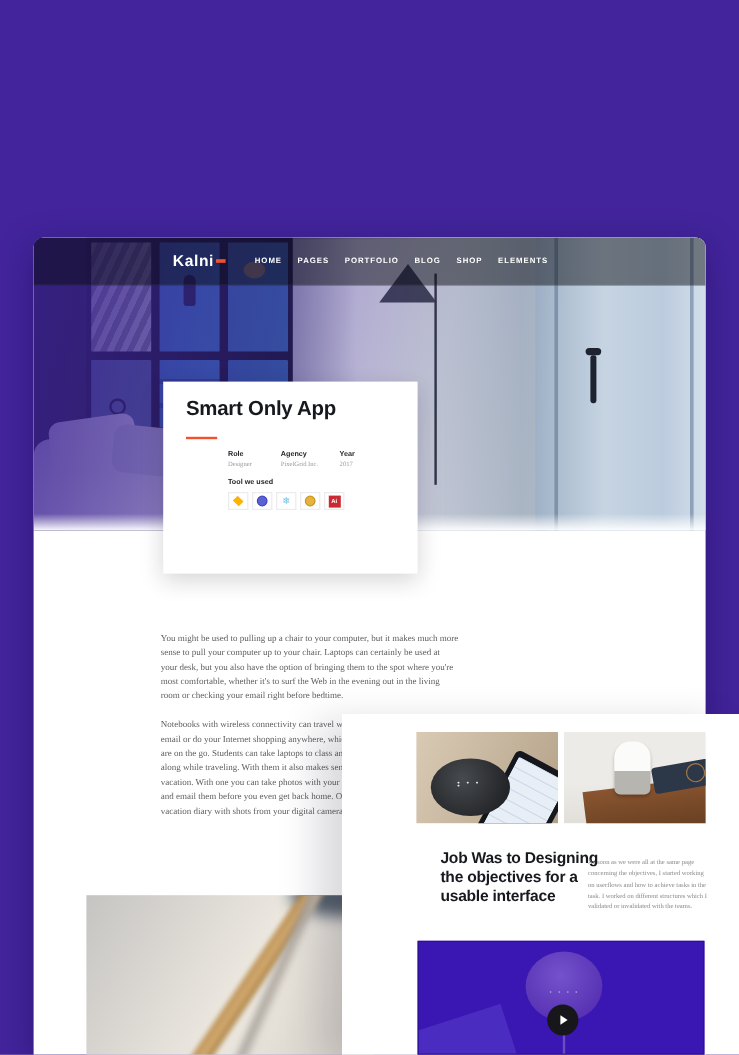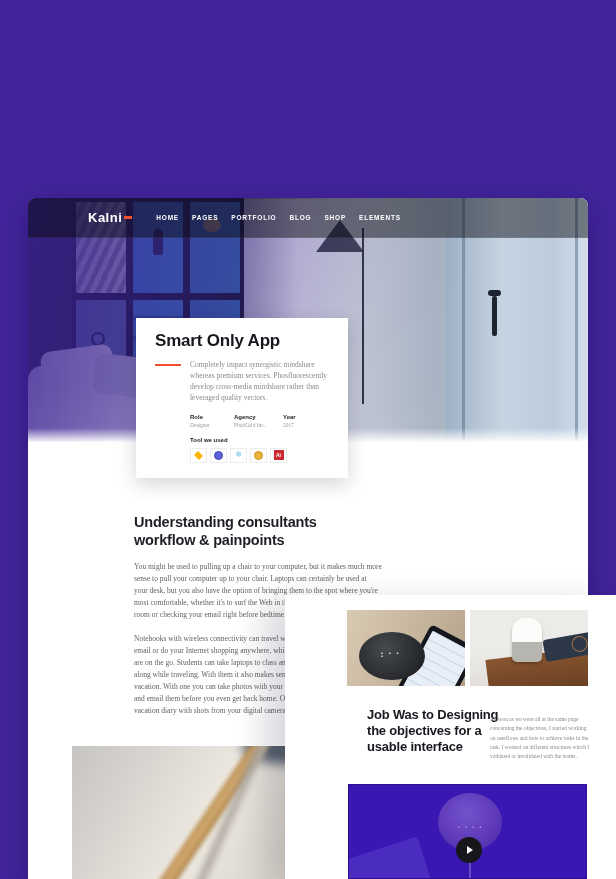--- a/index.html
+++ b/index.html
@@ -59,21 +59,21 @@
          background:#1d242f; border-radius:3px; }
   .hero-tint { position:absolute; inset:0;
          background:linear-gradient(100deg, rgba(62,33,150,.82) 0%, rgba(62,33,150,.45) 35%, rgba(90,80,170,.12) 60%, rgba(120,130,190,0) 75%); }
   .hero-fade { position:absolute; left:0; bottom:0; width:100%; height:14px;
          background:linear-gradient(to top, rgba(255,255,255,.95), rgba(255,255,255,0)); }
 
   
   .navbar { position:absolute; left:0; top:0; width:560px; height:40px;
             background:rgba(8,10,16,.48); border-bottom:1px solid rgba(255,255,255,.07);
             display:flex; align-items:center; z-index:5; }
-  .logo { margin-left:60px; color:#fff; font-size:13px; font-weight:bold; letter-spacing:.5px; display:flex; align-items:center; }
+  .logo { margin-left:116px; color:#fff; font-size:13px; font-weight:bold; letter-spacing:.5px; display:flex; align-items:center; }
   .logo .dash { display:inline-block; width:8px; height:3px; background:var(--accent-red,#f0304a); margin-left:2px; }
   .nav-items { display:flex; margin-left:24px; gap:13px; }
   .nav-items span { color:#fff; font-size:6.5px; font-weight:bold; letter-spacing:.8px; cursor:pointer; }
 
   
   .case-card { position:absolute; left:108px; top:120px; width:212px; height:160px; background:#fff;
                box-shadow:0 6px 18px rgba(20,20,40,.18); z-index:6; padding:13px 0 0 19px; }
   .case-card h2 { font-size:17px; color:#16181d; letter-spacing:-.2px; }
   .cc-desc-row { display:flex; margin-top:9px; }
   .cc-line { width:26px; height:2px; background:var(--accent-red,#f4502e); margin-top:4px; }
@@ -193,21 +193,20 @@
       <span>BLOG</span>
       <span>SHOP</span>
       <span>ELEMENTS</span>
     </div>
   </div>
 
   <div class="case-card">
     <h2>Smart Only App</h2>
     <div class="cc-desc-row">
       <div class="cc-line"></div>
-      <div class="cc-desc">Completely impact synergistic mindshare whereas premium services. Phosfluorescently develop cross-media mindshare rather than leveraged quality vectors.</div>
     </div>
     <div class="cc-meta">
       <div class="col">
         <div class="lbl">Role</div>
         <div class="val">Designer</div>
       </div>
       <div class="col">
         <div class="lbl">Agency</div>
         <div class="val">PixelGrid Inc.</div>
       </div>
@@ -230,21 +229,20 @@
       <div class="tool-box">
           <div class="i-coin"></div>
         </div>
       <div class="tool-box">
           <div class="i-ai">Ai</div>
         </div>
     </div>
   </div>
 
   <div class="article">
-    <h3>Understanding consultants workflow &amp; painpoints</h3>
     <p>You might be used to pulling up a chair to your computer, but it makes much more sense to pull your computer up to your chair. Laptops can certainly be used at your desk, but you also have the option of bringing them to the spot where you're most comfortable, whether it's to surf the Web in the evening out in the living room or checking your email right before bedtime.</p>
     <p>Notebooks with wireless connectivity can travel with you and let you check your email or do your Internet shopping anywhere, which makes sense for those who are on the go. Students can take laptops to class and businesspeople can take them along while traveling. With them it also makes sense to have a notebook while on vacation. With one you can take photos with your digital camera, upload them, and email them before you even get back home. Or you can use it to write a vacation diary with shots from your digital camera.</p>
   </div>
 
   <div class="pencil-photo">
     <div class="edge"></div>
     <div class="p1"></div>
     <div class="p2"></div>
   </div>
 </div>

